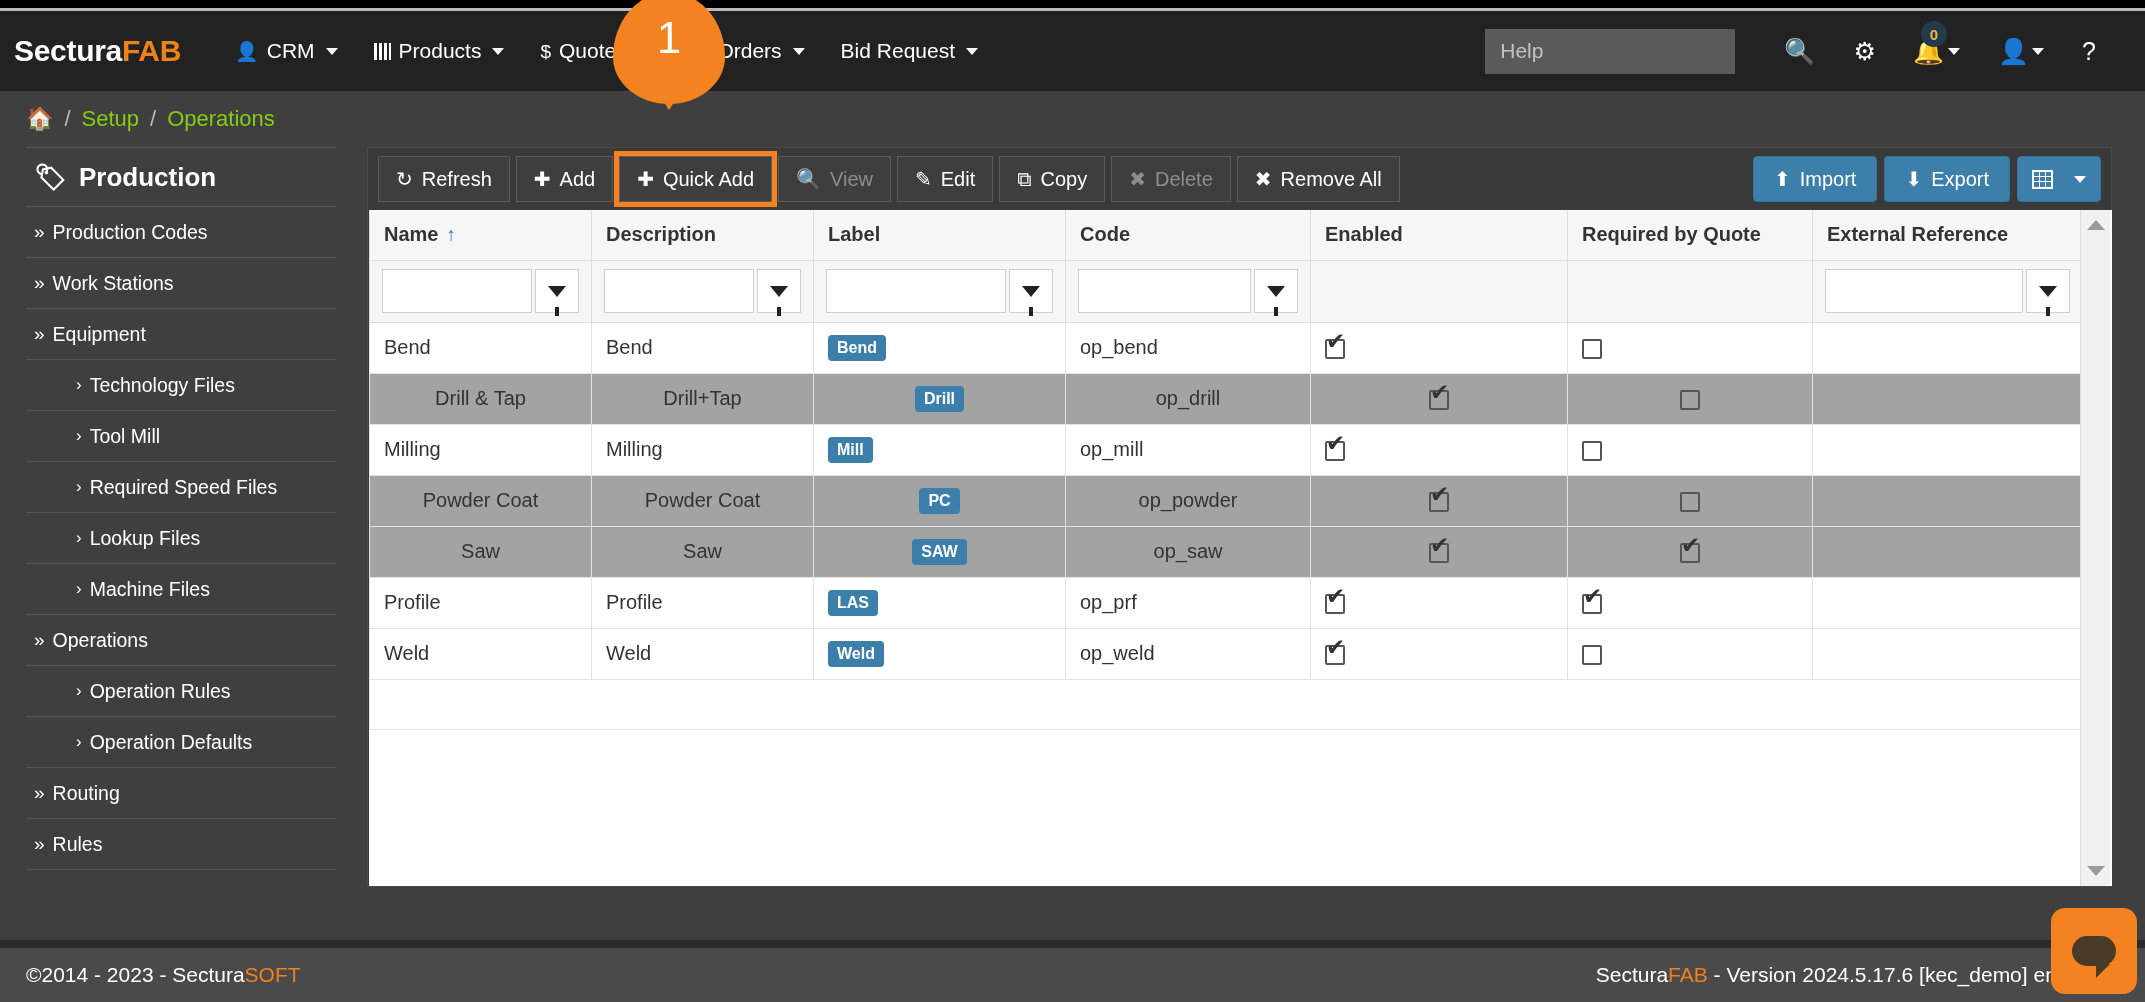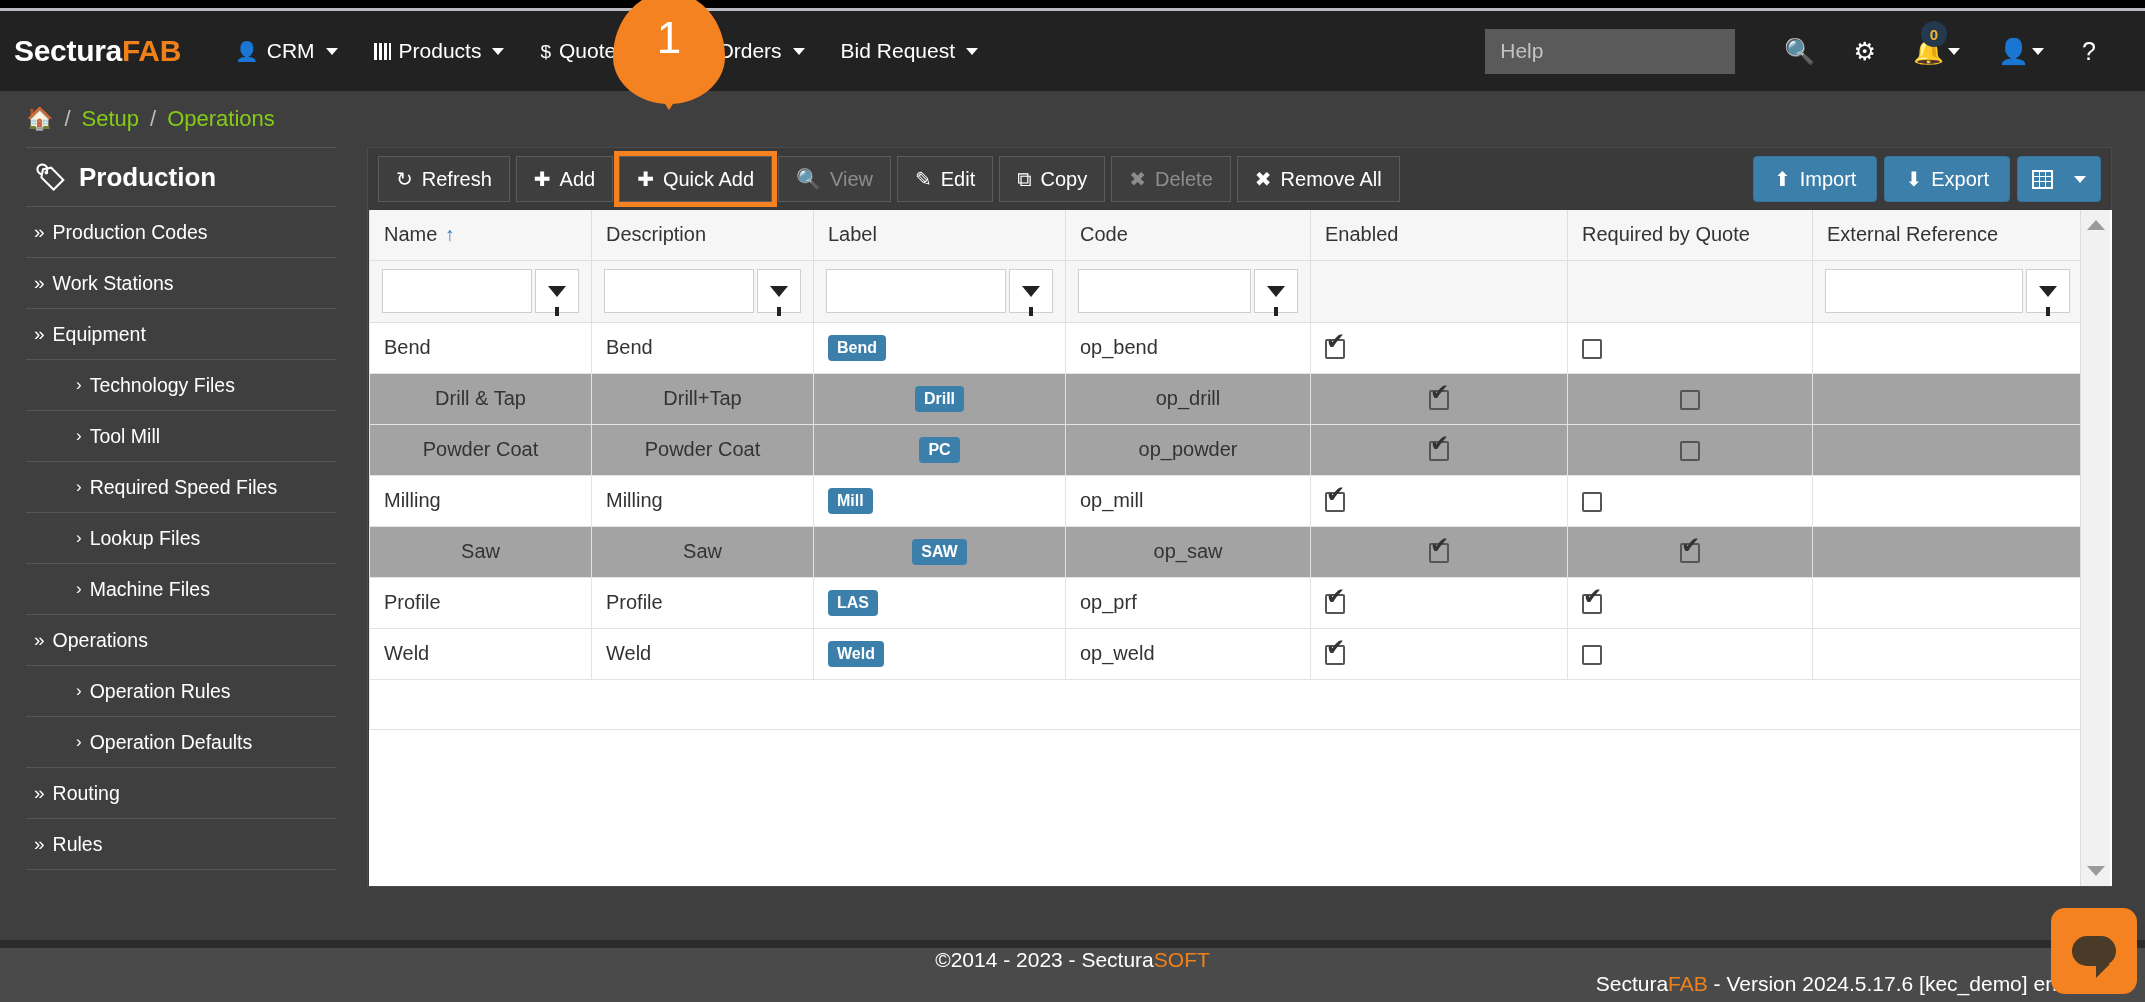--- a/index.html
+++ b/index.html
@@ -143,21 +143,21 @@
   }
 
   
   .grid-wrap {
     position: absolute; top: 62px; left: 1px; width: 1743px; height: 676px;
     background: #ffffff; overflow: hidden;
   }
   table.grid { width: 1713px; border-collapse: collapse; table-layout: fixed; }
   table.grid th {
     background: #f6f6f6; border: 1px solid #dedede; border-top: none;
-    color: #333333; font-size: 20px; font-weight: normal; text-align: left;
+    color: #333333; font-size: 20px; font-weight: bold; text-align: left;
     padding: 12px 14px; height: 50px; cursor: pointer;
   }
   .sort-arrow { color: #3d7fb8; font-size: 19px; margin-left: 8px; }
   table.grid td.filter-cell {
     background: #f6f6f6; border: 1px solid #dedede; padding: 8px 12px; height: 62px;
   }
   .filter-row-inner { display: flex; align-items: stretch; gap: 3px; }
   .filter-input {
     flex: 1; height: 44px; border: 1px solid #cfcfcf; background: #fff;
     font-size: 19px; padding: 0 8px; outline: none; min-width: 0;
@@ -208,21 +208,21 @@
   }
   .vs-arrow.down { position: absolute; bottom: 0; left: 0; }
   .tri-up { width:0;height:0;border-left:9px solid transparent;border-right:9px solid transparent;border-bottom:10px solid #9a9a9a; }
   .tri-down { width:0;height:0;border-left:9px solid transparent;border-right:9px solid transparent;border-top:10px solid #9a9a9a; }
 
   
   .footer {
     position: absolute; bottom: 0; left: 0; width: 2145px; height: 62px;
     background: #4a4a4a; border-top: 8px solid #2b2b2b;
     display: flex; align-items: center; padding: 0 26px;
-    color: #ffffff; font-size: 21px; flex-direction: column;
+    color: #ffffff; font-size: 21px;
   }
   .footer .orange { color: #f0811a; }
   .footer-right { margin-left: auto; padding-right: 26px; white-space: nowrap; }
 
   
   .marker {
     position: absolute; left: 613px; top: -8px; width: 112px; height: 118px; z-index: 50;
   }
   .marker-pin {
     width: 112px; height: 112px; background: #f58220;
@@ -509,34 +509,34 @@
         </tr>
         <tr class="data-row alt">
           <td>Drill &amp; Tap</td>
           <td>Drill+Tap</td>
           <td><span class="badge-label">Drill</span></td>
           <td>op_drill</td>
           <td><span class="chk on"></span></td>
           <td><span class="chk"></span></td>
           <td></td>
         </tr>
+        <tr class="data-row">
+          <td>Milling</td>
+          <td>Milling</td>
+          <td><span class="badge-label">Mill</span></td>
+          <td>op_mill</td>
+          <td><span class="chk on"></span></td>
+          <td><span class="chk"></span></td>
+          <td></td>
+        </tr>
         <tr class="data-row alt">
           <td>Powder Coat</td>
           <td>Powder Coat</td>
           <td><span class="badge-label">PC</span></td>
           <td>op_powder</td>
-          <td><span class="chk on"></span></td>
-          <td><span class="chk"></span></td>
-          <td></td>
-        </tr>
-        <tr class="data-row">
-          <td>Milling</td>
-          <td>Milling</td>
-          <td><span class="badge-label">Mill</span></td>
-          <td>op_mill</td>
           <td><span class="chk on"></span></td>
           <td><span class="chk"></span></td>
           <td></td>
         </tr>
         <tr class="data-row alt">
           <td>Saw</td>
           <td>Saw</td>
           <td><span class="badge-label">SAW</span></td>
           <td>op_saw</td>
           <td><span class="chk on"></span></td>

